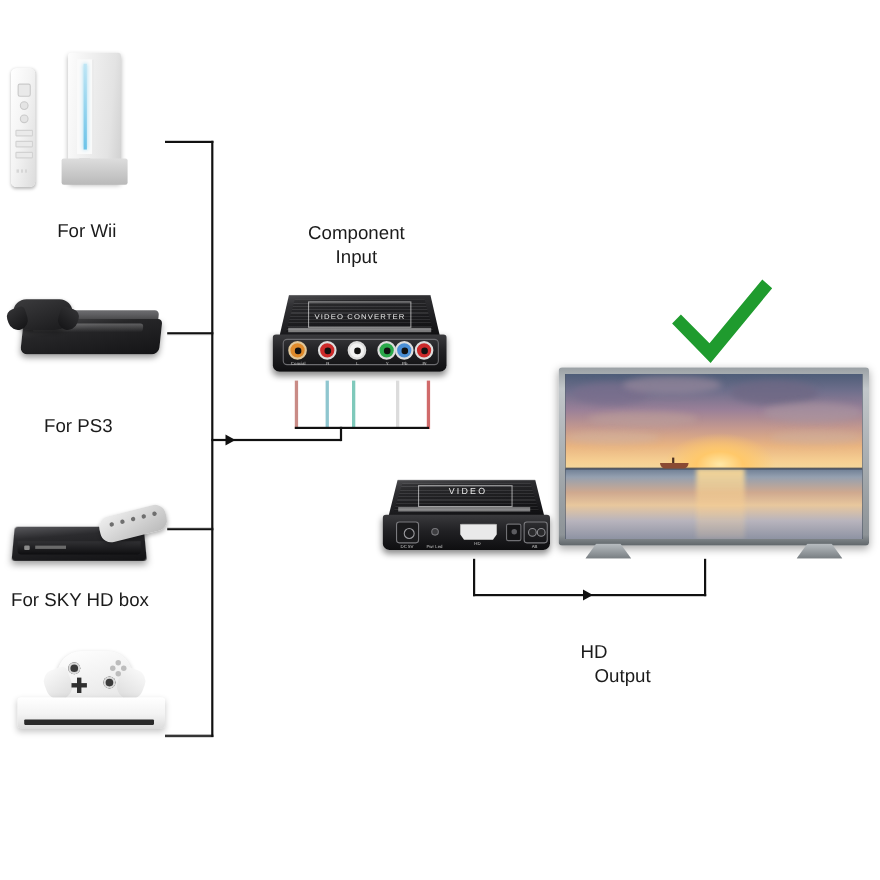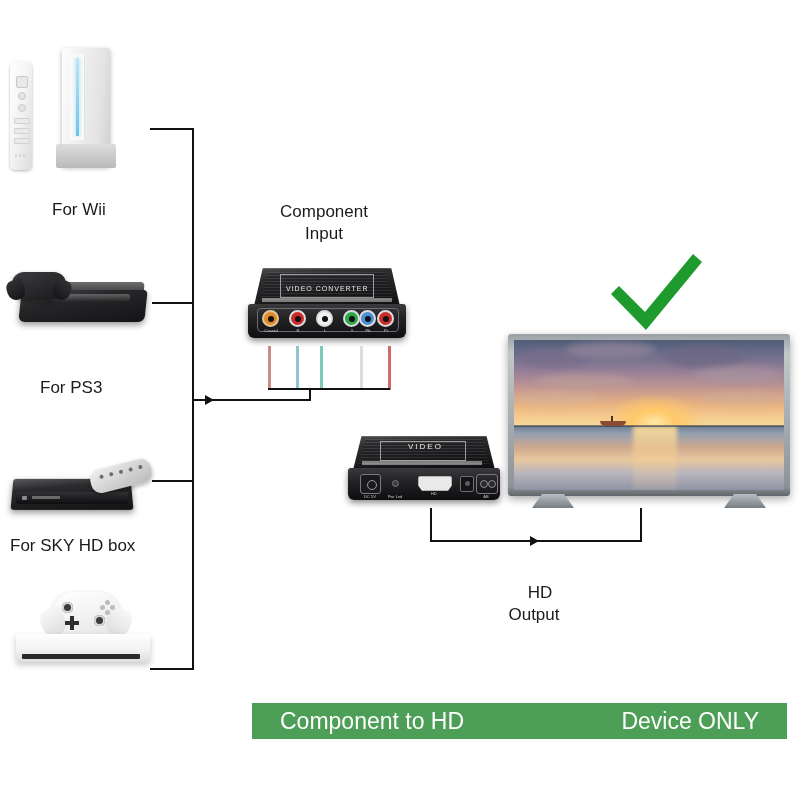--- a/index.html
+++ b/index.html
@@ -300,21 +300,21 @@
     <div class="p2label" style="left:78px;top:55px;width:16px;">HD</div>
     <div class="p2label" style="left:128px;top:58px;width:20px;">AB</div>
   </div>
 
   <div class="ln" style="left:430px;top:508px;width:2px;height:34px;"></div>
   <div class="ln" style="left:430px;top:540px;width:212px;height:2px;"></div>
   <div class="ln" style="left:640px;top:508px;width:2px;height:34px;"></div>
   <div class="arrow" style="left:530px;top:536px;"></div>
 
   <div class="lbl c" style="left:470px;top:583px;width:140px;">HD</div>
-  <div class="lbl c" style="left:464px;top:605px;width:140px;">Output</div>
+  <div class="lbl c" style="left:496px;top:605px;width:140px;">Output</div>
 
   <div class="check">
     <svg width="100" height="86" viewBox="0 0 100 86">
       <path d="M6 44 L14 36 L40 62 L88 4 L97 12 L41 80 Z" fill="#1f9b2e"></path>
     </svg>
   </div>
 
   <div class="tv">
     <div class="bezel"></div>
     <div class="screen">
@@ -332,18 +332,14 @@
       <div class="boat">
         <div class="mast"></div>
           <div class="hull"></div>
       </div>
 
     </div>
     <div class="stand standL"></div>
     <div class="stand standR"></div>
   </div>
 
-  <div class="banner">
-    <span>Component to HD</span>
-    <span>Device ONLY</span>
-  </div>
 
 </div>
 
 </body></html>

